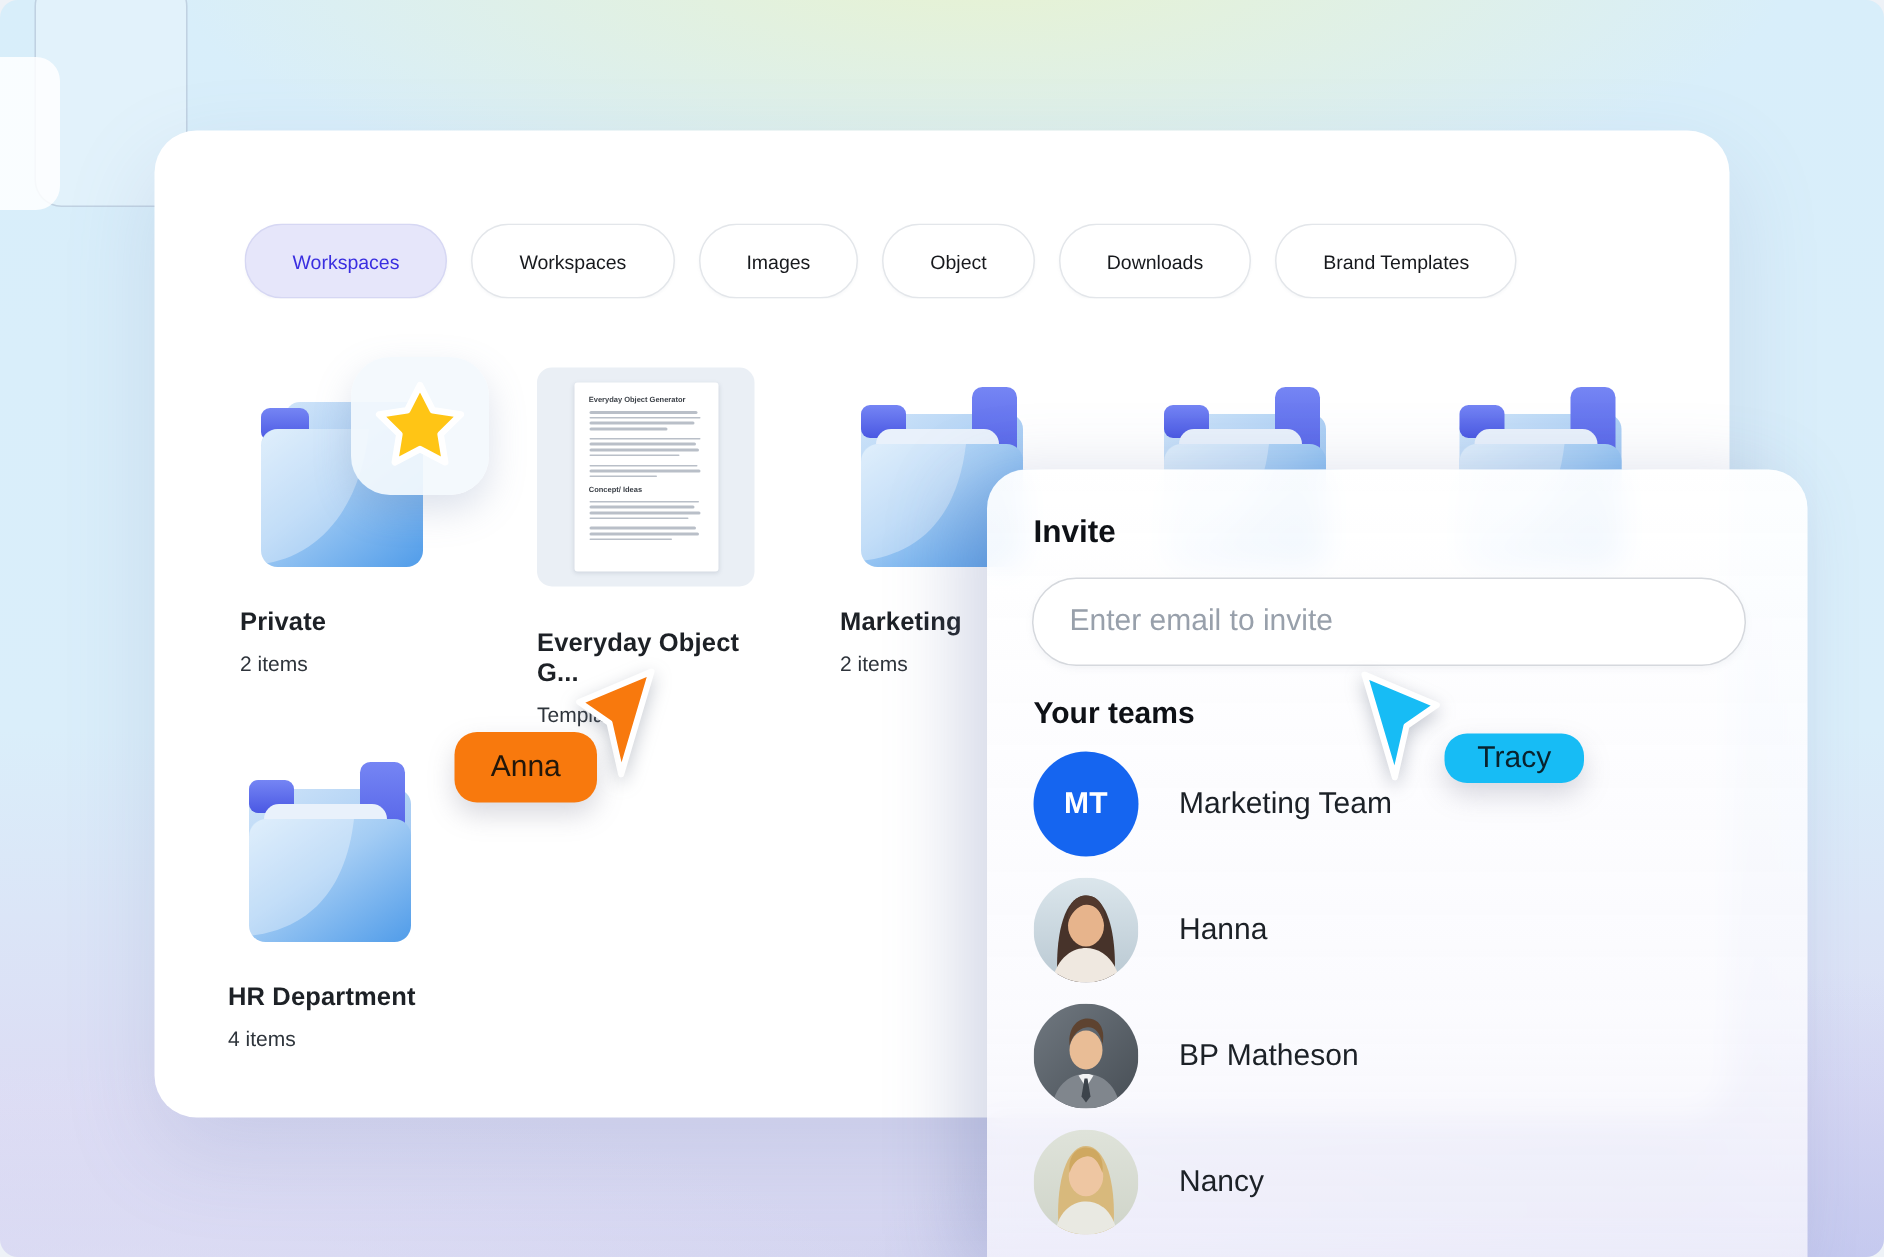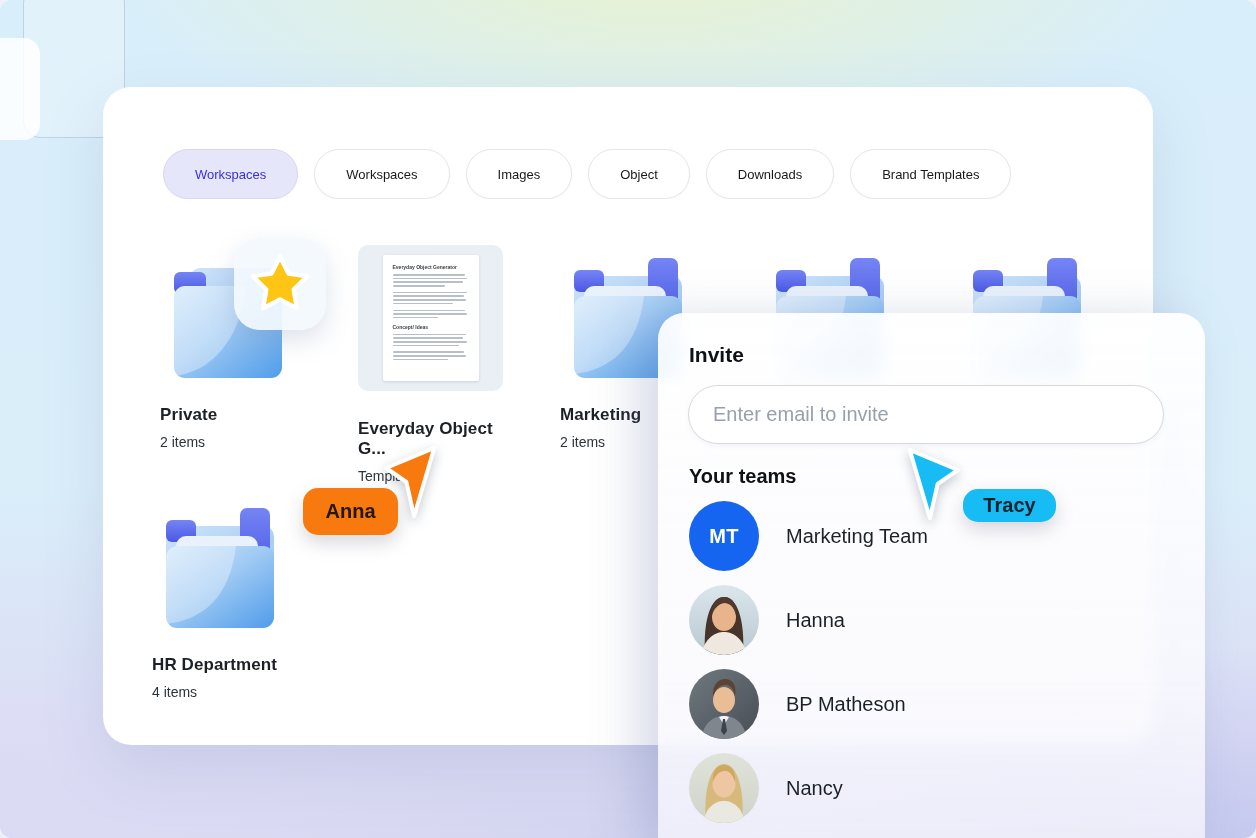--- a/index.html
+++ b/index.html
@@ -72,21 +72,21 @@
   .members{ position:absolute; left:31px; top:188px; width:480px; }
   .member-row{ display:flex; align-items:center; gap:27px; height:70px; margin-bottom:14px; cursor:pointer;}
   .avatar{ width:70px; height:70px; border-radius:50%; overflow:hidden; flex:0 0 auto;
     display:flex; align-items:center; justify-content:center; }
   .avatar.initials{ background:#1565f0; color:#fff; font-weight:700; font-size:20px; letter-spacing:.3px;}
   .member-name{ font-size:20px; color:#1c2127; }
 
   
   .cursor-group{ position:absolute; }
   .cursor-label{ position:absolute; padding:0; display:flex; align-items:center; justify-content:center;
-    border-radius:15px; font-size:20px; font-weight:700;
+    border-radius:15px; font-size:20px; font-weight:400;
     box-shadow:0 8px 18px rgba(120,120,140,0.28); }
   .cursor-anna .cursor-label{ left:-80px; top:45px; width:95px; height:47px; background:#f8790d; color:#23170a;}
   .cursor-tracy .cursor-label{ left:58px; top:44px; width:93px; height:33px; background:#17bcf5; color:#09222d;}
   .cursor-arrow{ filter: drop-shadow(0 4px 6px rgba(90,100,120,0.35)); }
 
   .hidden-defs{ position:absolute; width:0; height:0; overflow:hidden; }
 </style>
 </head>
 <body>
 

